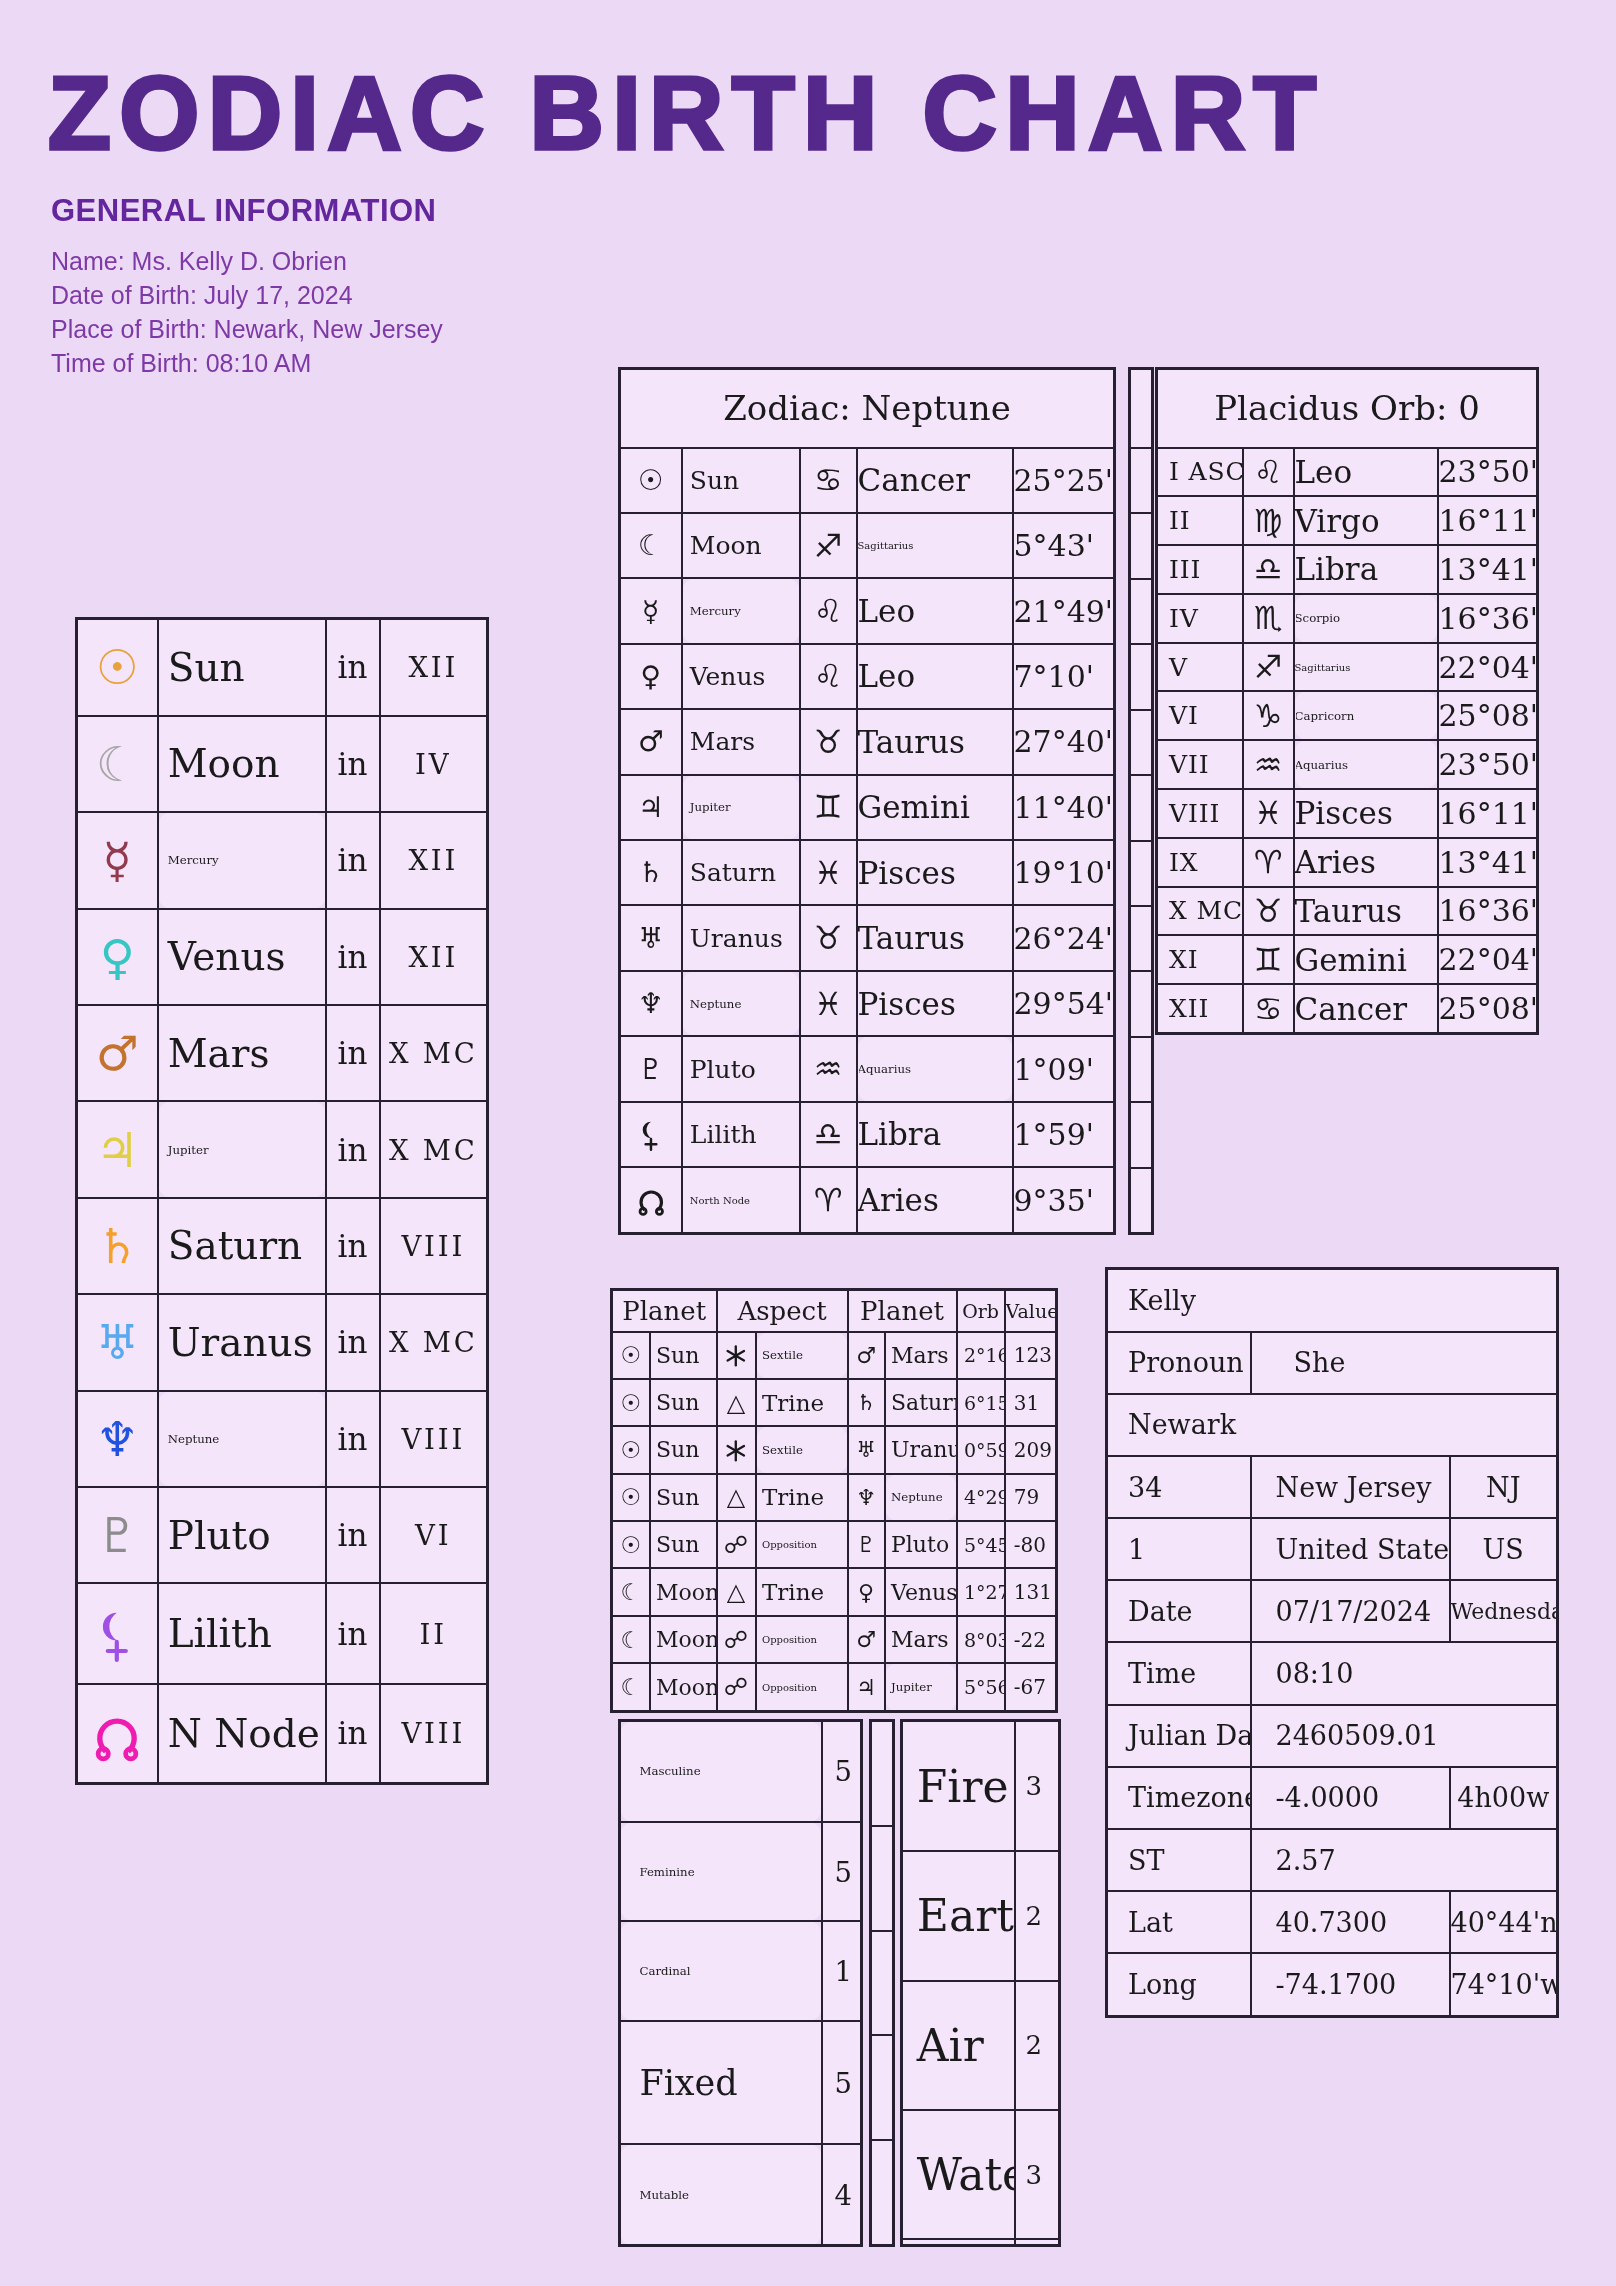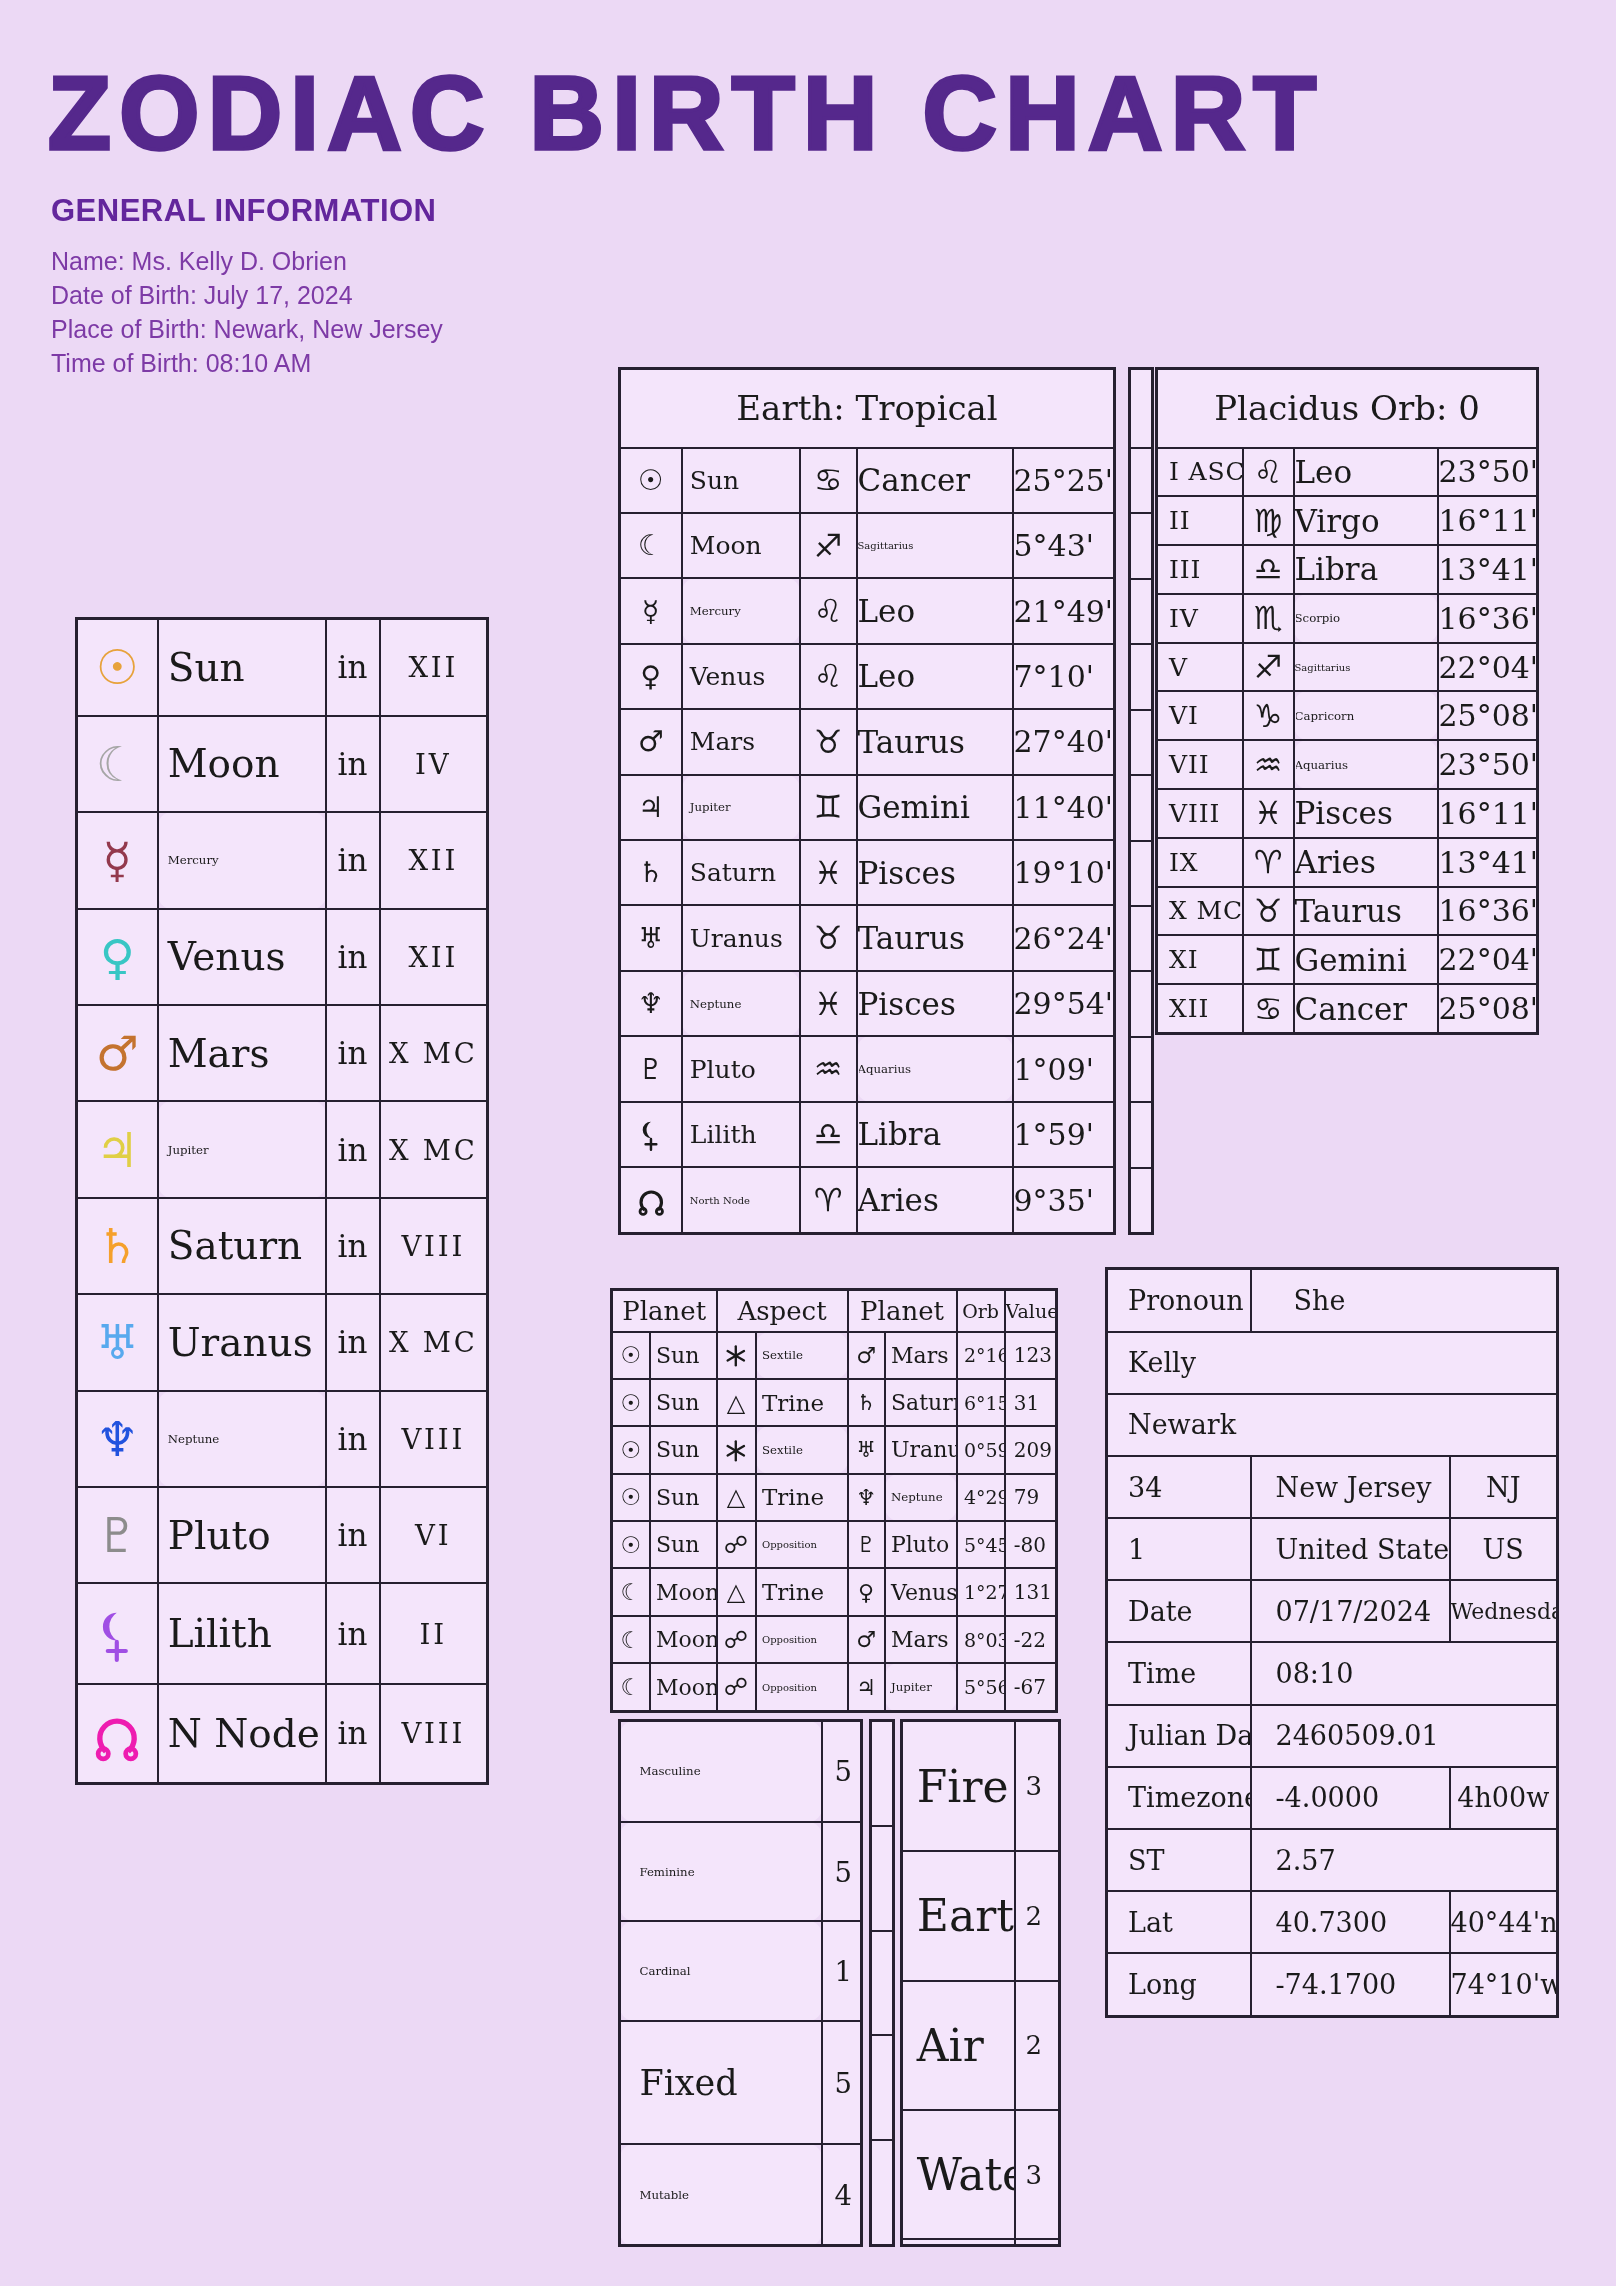--- a/index.html
+++ b/index.html
@@ -191,21 +191,21 @@
     <table class="tbl t-zod">
       <colgroup>
           <col style="width:62px">
           <col style="width:118px">
           <col style="width:57px">
           <col style="width:156px">
           <col>
         </colgroup>
       <thead class="h86">
           <tr>
-        <th colspan="5">Earth: Tropical</th>
+        <th colspan="5">Zodiac: Neptune</th>
       </tr>
         </thead>
       <tbody>
           <tr>
             <td class="c-picon"><span class="glyph">☉</span></td>
             <td class="c-pname">Sun</td>
             <td class="c-sicon"><span class="glyph">♋</span></td>
             <td class="c-sname">Cancer</td>
             <td class="c-deg">25°25'</td>
           </tr>
@@ -523,25 +523,25 @@
 
   <div class="tblwrap" style="left:1105px;top:1267px;width:454px;height:751px">
     <table class="tbl t-kelly">
       <colgroup>
           <col style="width:144px">
           <col style="width:199px">
           <col>
         </colgroup>
       <tbody>
         <tr>
+          <td colspan="3" class="kc1">Kelly</td>
+        </tr>
+        <tr>
           <td class="kc1">Pronoun</td>
           <td colspan="2" class="she">She</td>
-        </tr>
-        <tr>
-          <td colspan="3" class="kc1">Kelly</td>
         </tr>
         <tr>
           <td colspan="3" class="kc1">Newark</td>
         </tr>
         <tr>
           <td class="kc1">34</td>
           <td class="kc2">New Jersey</td>
           <td class="kc3">NJ</td>
         </tr>
         <tr>

